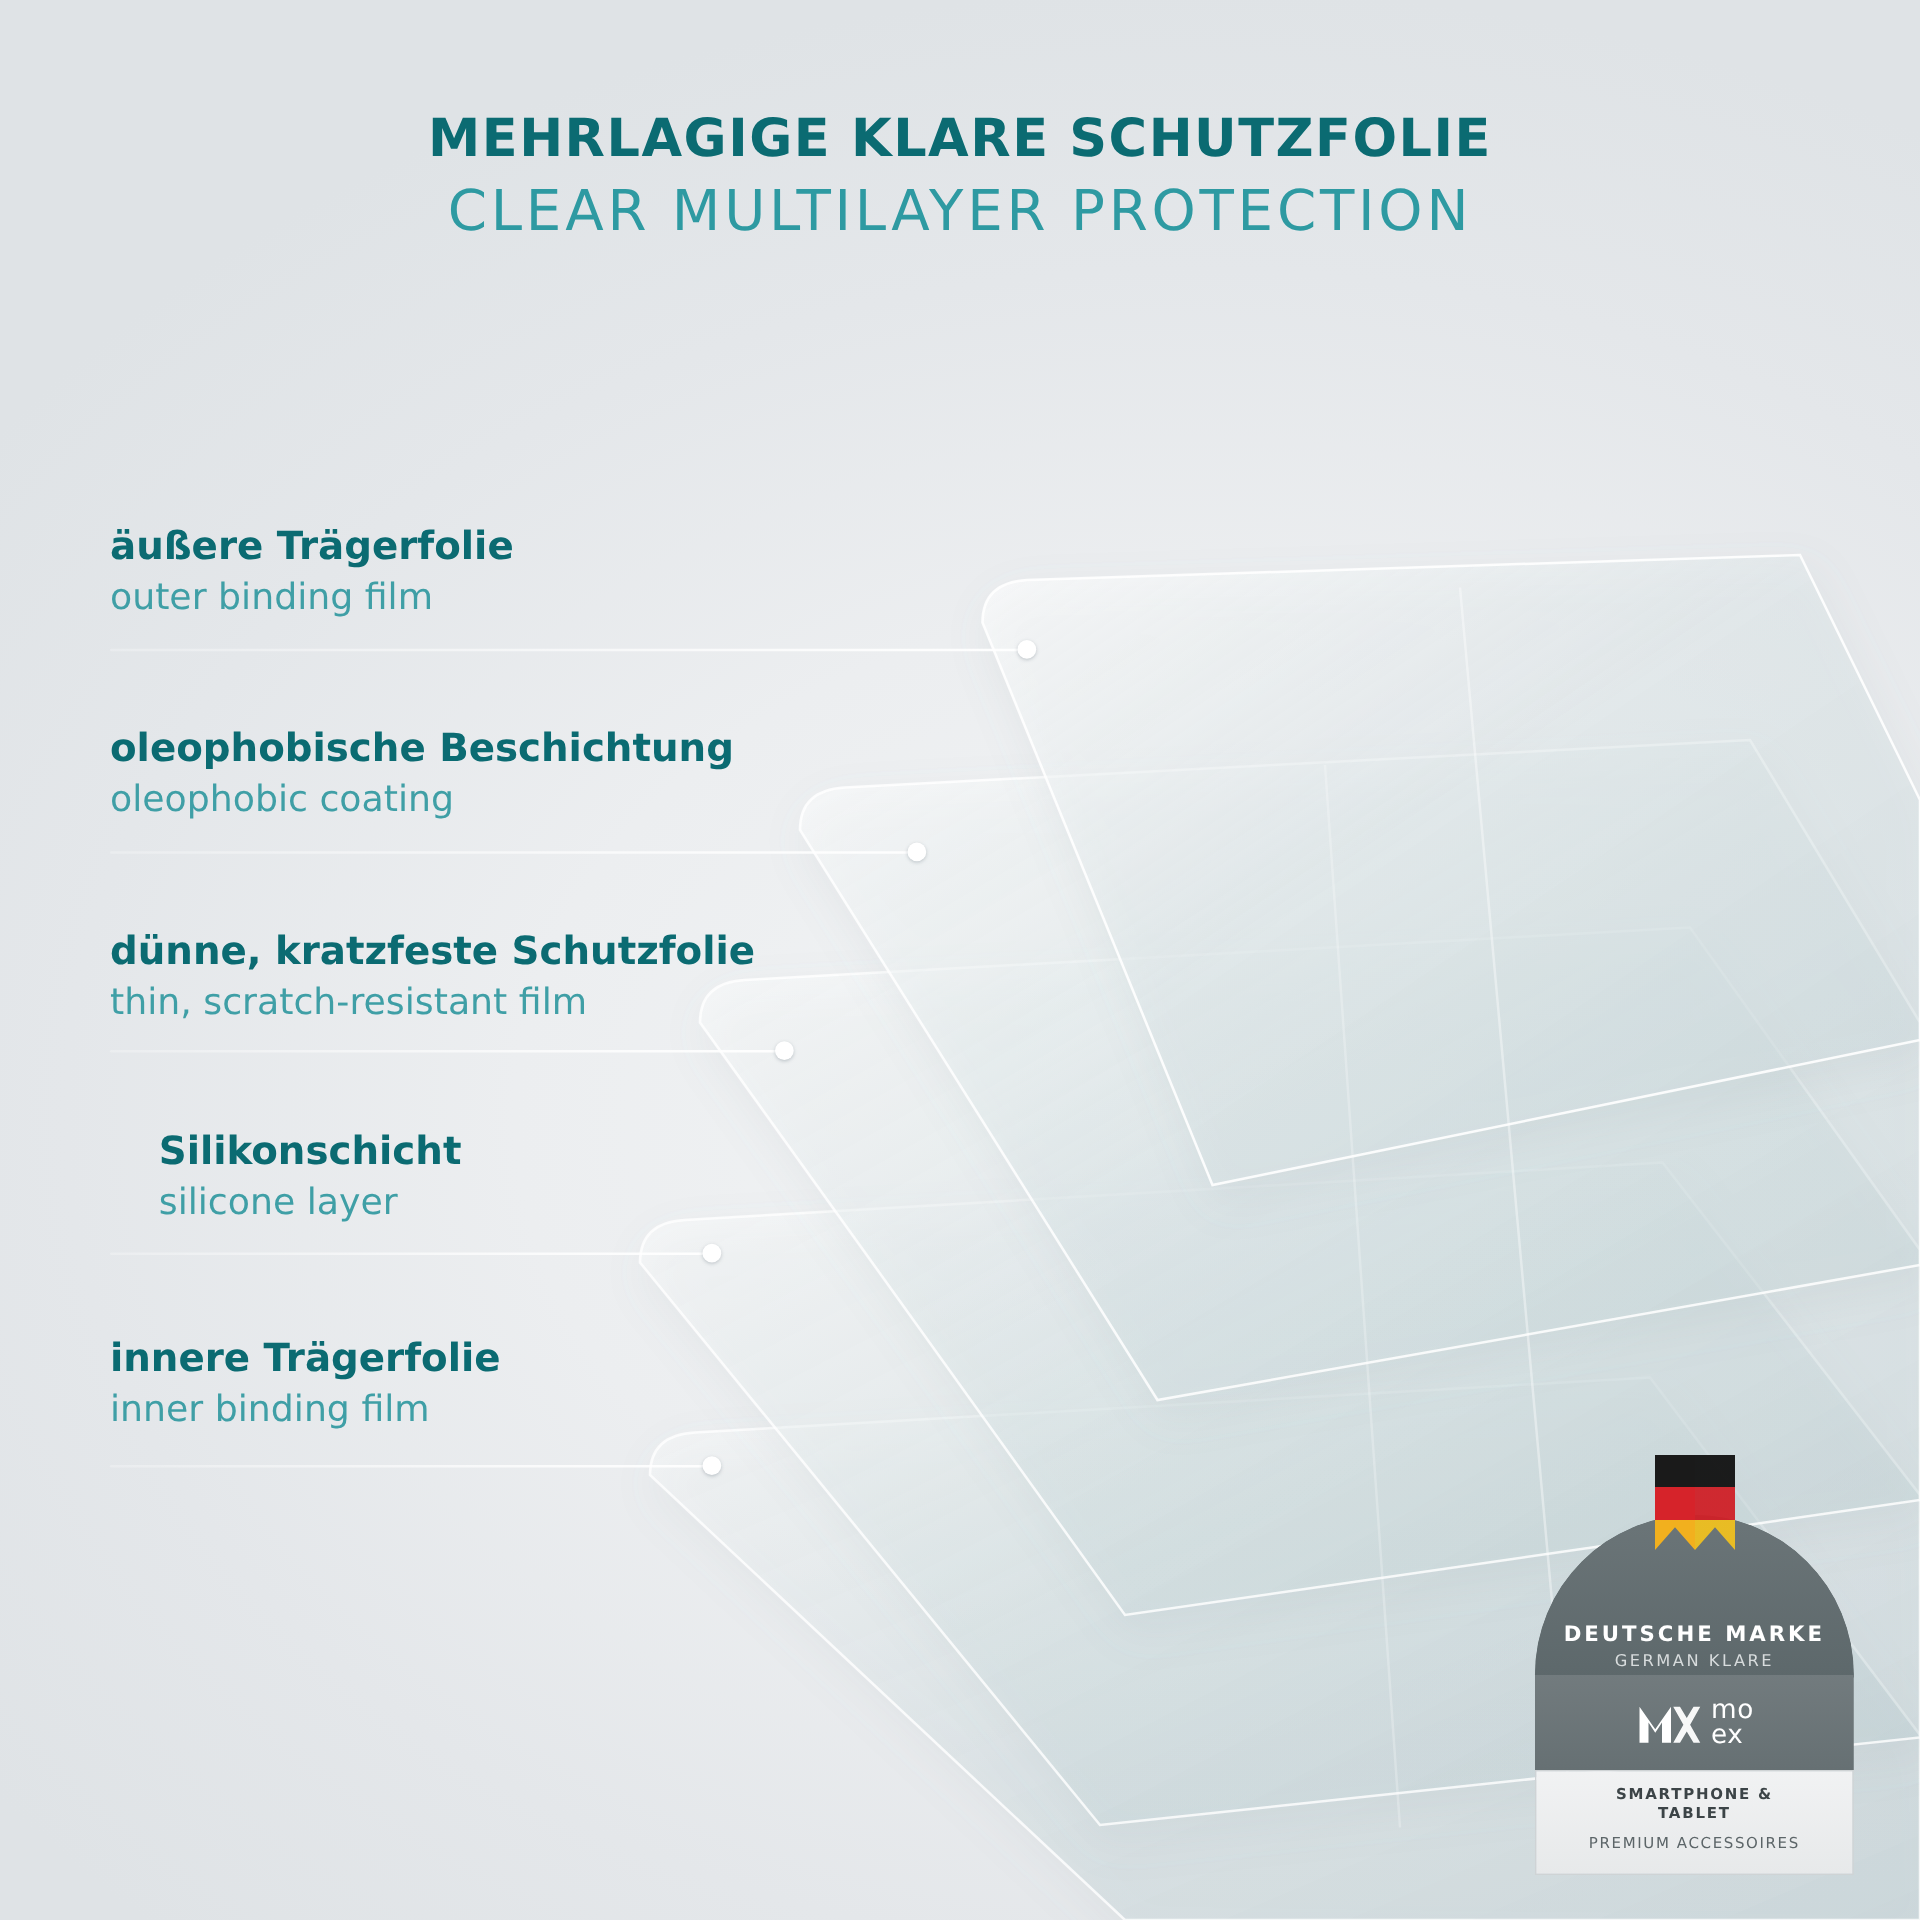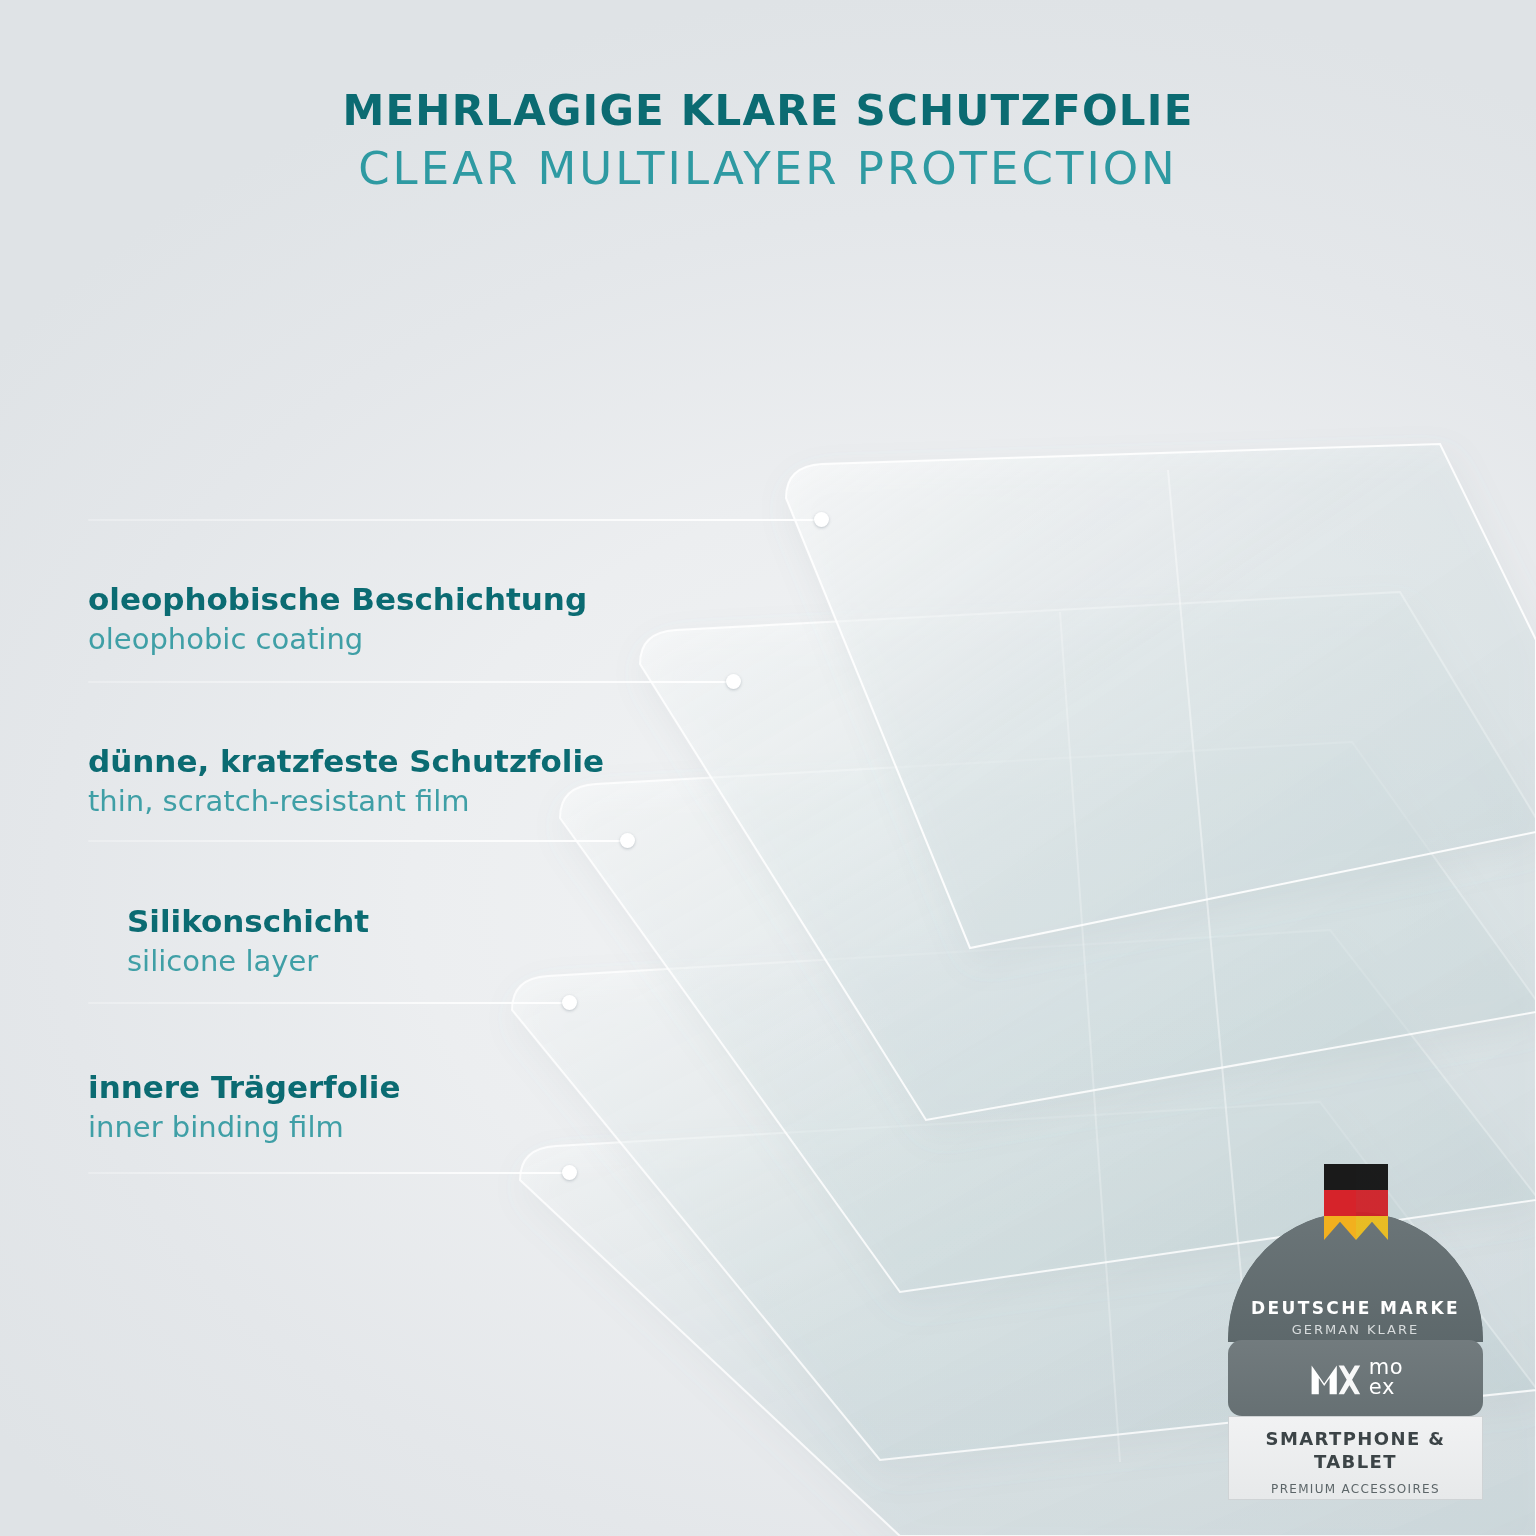--- a/index.html
+++ b/index.html
@@ -169,21 +169,20 @@
   .badge-mid {
     position: absolute;
     left: 0;
     top: 176px;
     width: 255px;
     height: 76px;
     background: linear-gradient(180deg, #727b7e 0%, #667073 100%);
     display: flex;
     align-items: center;
     justify-content: center;
-    border-radius: 14px;
   }
   .logo-wrap {
     display: flex;
     align-items: center;
     gap: 7px;
   }
   .logo-mark {
     width: 54px;
     height: 40px;
   }
@@ -201,21 +200,21 @@
     top: 252px;
     width: 255px;
     height: 84px;
     background: linear-gradient(180deg, #f1f2f3 0%, #e7e9ea 100%);
     border: 1px solid #cfd3d5;
     box-sizing: border-box;
     text-align: center;
   }
   .badge-b1 {
     margin-top: 11px;
-    font-size: 18px;
+    font-size: 12px;
     letter-spacing: 1.4px;
     color: #3c4447;
     font-weight: bold;
     line-height: 1.25;
   }
   .badge-b2 {
     margin-top: 9px;
     font-size: 12px;
     letter-spacing: 1.3px;
     color: #5c6568;
@@ -282,20 +281,24 @@
 
       <g filter="url(#sh)">
         <path d="M786,498 Q786,466 822,464 L1440,444 L1536,640 L1536,832 L970,948 Z" fill="url(#g1)" stroke="#ffffff" stroke-opacity="0.9" stroke-width="2"></path>
       </g>
 
       <path d="M1168,470 L1256,1440" stroke="#ffffff" stroke-opacity="0.40" stroke-width="2" fill="none"></path>
       <path d="M1060,612 L1120,1462" stroke="#ffffff" stroke-opacity="0.25" stroke-width="2" fill="none"></path>
     </svg>
   </div>
 
+  <div class="callout" style="top:418px;">
+    <div class="c-de">äußere Trägerfolie</div>
+    <div class="c-en">outer binding film</div>
+  </div>
   <div class="leader" style="left:88px; top:519px; width:740px;"></div>
   <div class="leader-dot" style="left:814px; top:512px;"></div>
 
   <div class="callout" style="top:580px;">
     <div class="c-de">oleophobische Beschichtung</div>
     <div class="c-en">oleophobic coating</div>
   </div>
   <div class="leader" style="left:88px; top:681px; width:652px;"></div>
   <div class="leader-dot" style="left:726px; top:674px;"></div>
 

